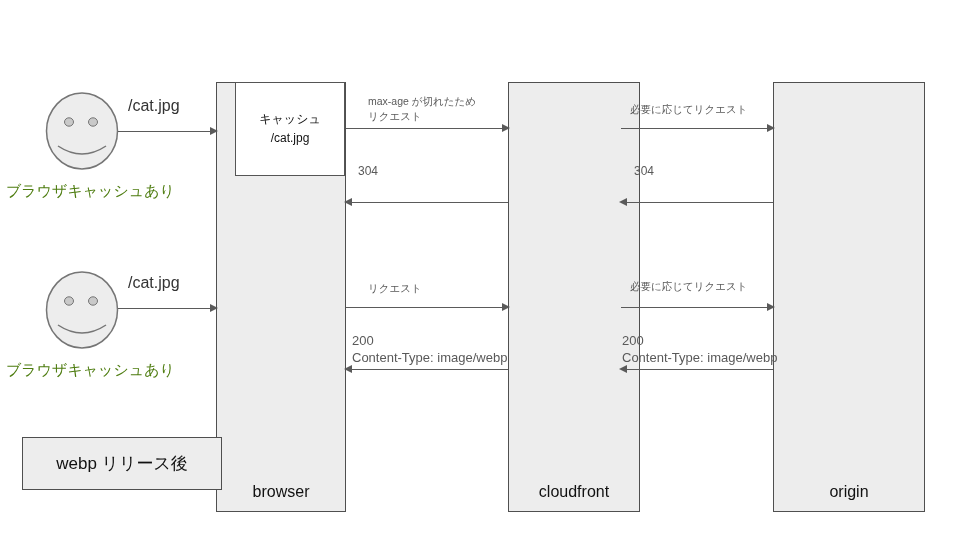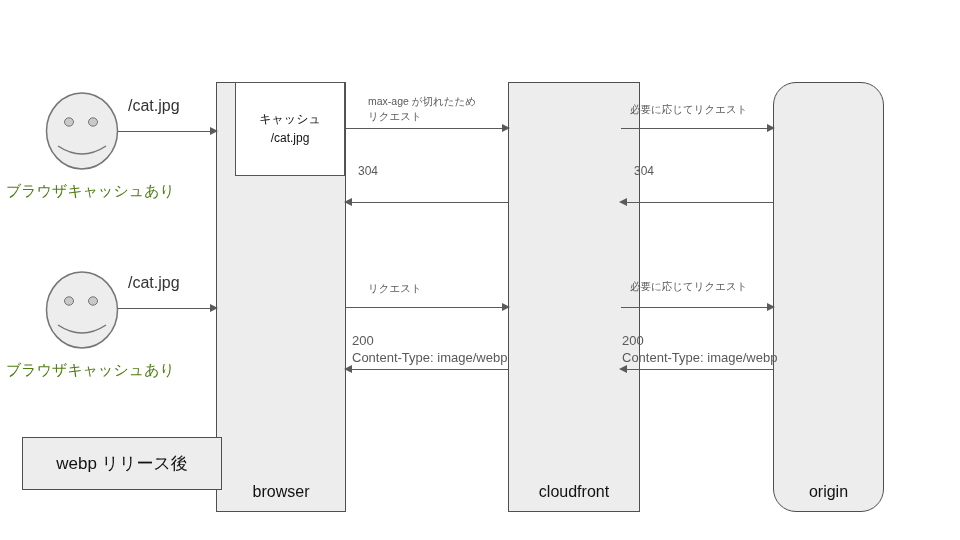--- a/index.html
+++ b/index.html
@@ -46,21 +46,21 @@
 <body>
 
 <div class="canvas">
 
   <div class="column" style="left:216px;width:130px;">
     <div class="column-label">browser</div>
   </div>
   <div class="column" style="left:508px;width:132px;">
     <div class="column-label">cloudfront</div>
   </div>
-  <div class="column" style="left:773px;width:111px;border-radius:23px;">
+  <div class="column" style="left:773px;width:152px;">
     <div class="column-label">origin</div>
   </div>
 
   <div class="cache-box">キャッシュ
 /cat.jpg</div>
 
   <svg class="smiley" style="left:42px;top:90px;" width="80" height="82" viewBox="0 0 80 82">
     <ellipse cx="40" cy="41" rx="35.5" ry="38" fill="#ededed" stroke="#757575" stroke-width="1.5"></ellipse>
     <ellipse cx="27" cy="32" rx="4.5" ry="4.2" fill="#c9c9c9" stroke="#757575" stroke-width="1"></ellipse>
     <ellipse cx="51" cy="32" rx="4.5" ry="4.2" fill="#c9c9c9" stroke="#757575" stroke-width="1"></ellipse>

